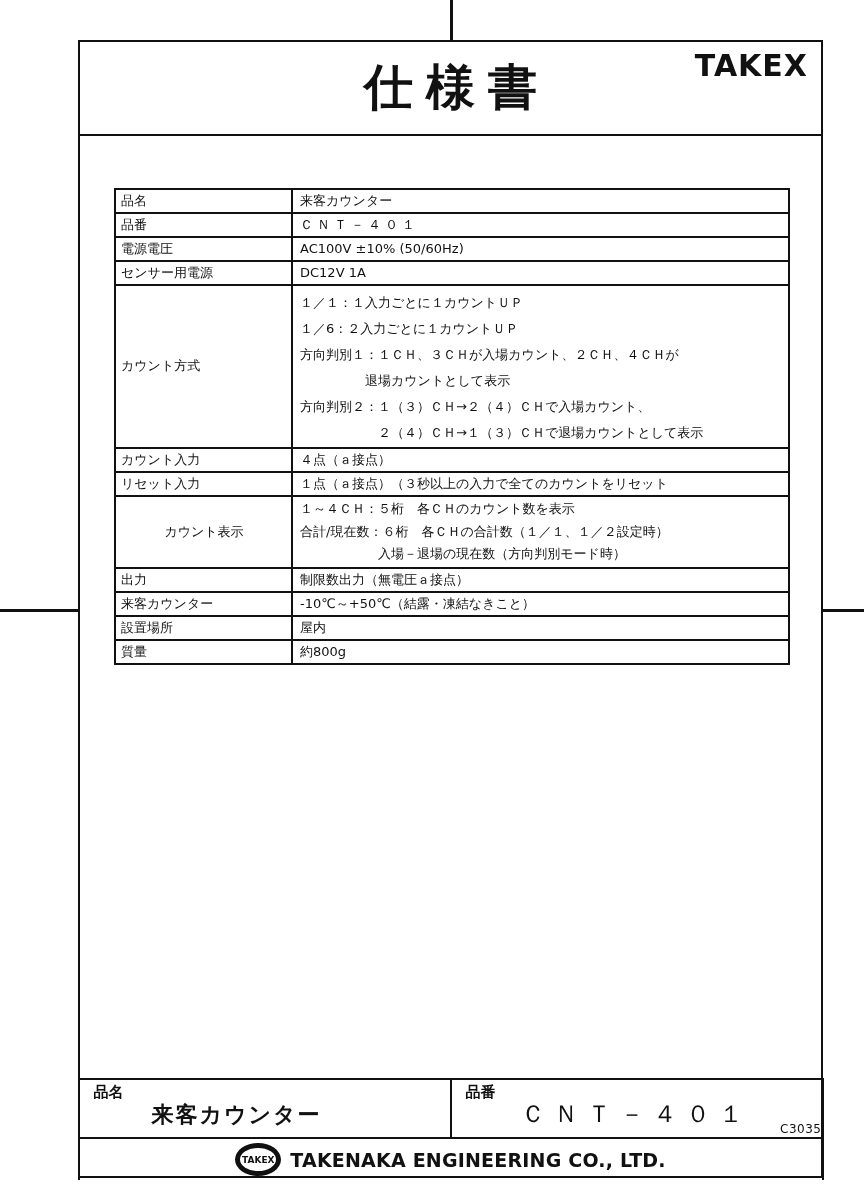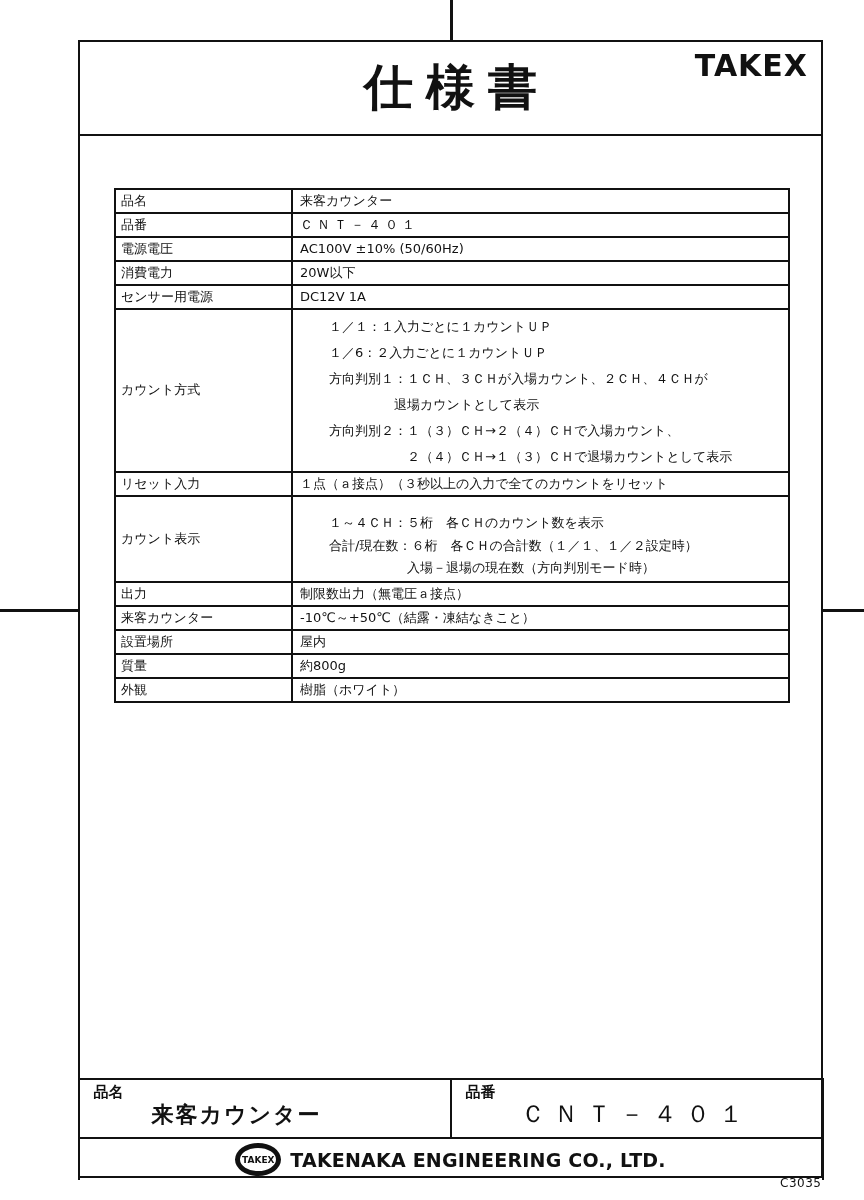--- a/index.html
+++ b/index.html
@@ -41,26 +41,26 @@
   table.spec td{
     border:2px solid #111;font-size:13px;line-height:1.25;
     vertical-align:middle;padding:1px 4px 1px 5px;overflow:hidden;white-space:nowrap;
   }
   table.spec td.lbl{width:166px;}
   table.spec td.val{padding-left:7px;}
   tr.r-simple td{height:20px;}
   tr.r-method td{height:152px;vertical-align:top;}
   tr.r-method td.lbl{vertical-align:middle;margin-top:39px;}
   tr.r-display td{height:68px;vertical-align:top;}
-  tr.r-display td.lbl{vertical-align:middle;}
-  .line{line-height:26px;white-space:pre;margin-left:29px;}
+  tr.r-display td.lbl{vertical-align:middle;text-align:center;}
+  .line{line-height:26px;white-space:pre;}
   tr.r-method .line{line-height:26px;}
   tr.r-method td.val{padding-top:4px;}
   tr.r-display .line{line-height:22.5px;}
-  tr.r-display td.val{padding-top:15px;}
+  tr.r-display td.val{padding-top:1px;}
   .model-spaced{letter-spacing:4px;}
 
   
   .bottom-block{
     position:absolute;left:-2.5px;right:-2.5px;top:1036px;height:61px;
     box-sizing:border-box;border:2.5px solid #111;display:flex;
   }
   .b-cell{position:relative;box-sizing:border-box;}
   .b-cell.name{width:372px;border-right:2.5px solid #111;}
   .b-cell.number{flex:1;}
@@ -80,21 +80,21 @@
     display:flex;align-items:center;justify-content:center;gap:9px;
   }
   .roundel{
     box-sizing:border-box;width:46px;height:33px;border:5px solid #111;border-radius:50%;
     display:flex;align-items:center;justify-content:center;flex:0 0 auto;
   }
   .roundel span{font-size:9px;font-weight:900;letter-spacing:0;transform:scaleY(1.05);}
   .company{font-size:19px;font-weight:800;letter-spacing:0.2px;white-space:nowrap;}
 
   .doc-code{
-    position:absolute;left:780px;top:1176px;font-size:12px;letter-spacing:0.5px;
+    position:absolute;left:780px;top:1122px;font-size:12px;letter-spacing:0.5px;
   }
 </style>
 </head>
 <body>
 
 <div class="mark mark-top"></div>
 <div class="mark mark-left"></div>
 <div class="mark mark-right"></div>
 
 <div class="doc">
@@ -112,37 +112,37 @@
     </tr>
     <tr class="r-simple">
       <td class="lbl">品番</td>
       <td class="val model-spaced">ＣＮＴ－４０１</td>
     </tr>
     <tr class="r-simple">
       <td class="lbl">電源電圧</td>
       <td class="val">AC100V ±10% (50/60Hz)</td>
     </tr>
     <tr class="r-simple">
-      <td class="lbl">消費電力</td>
-      <td class="val">20W以下</td>
-    </tr>
-    <tr class="r-simple">
       <td class="lbl">センサー用電源</td>
       <td class="val">DC12V 1A</td>
     </tr>
     <tr class="r-method">
       <td class="lbl">カウント方式</td>
       <td class="val">
         <div class="line">１／１：１入力ごとに１カウントＵＰ</div>
         <div class="line">１／6：２入力ごとに１カウントＵＰ</div>
         <div class="line">方向判別１：１ＣＨ、３ＣＨが入場カウント、２ＣＨ、４ＣＨが</div>
         <div class="line">　　　　　退場カウントとして表示</div>
         <div class="line">方向判別２：１（３）ＣＨ→２（４）ＣＨで入場カウント、</div>
         <div class="line">　　　　　　２（４）ＣＨ→１（３）ＣＨで退場カウントとして表示</div>
       </td>
+    </tr>
+    <tr class="r-simple">
+      <td class="lbl">カウント入力</td>
+      <td class="val">４点（ａ接点）</td>
     </tr>
     <tr class="r-simple">
       <td class="lbl">リセット入力</td>
       <td class="val">１点（ａ接点）（３秒以上の入力で全てのカウントをリセット</td>
     </tr>
     <tr class="r-display">
       <td class="lbl">カウント表示</td>
       <td class="val">
         <div class="line">１～４ＣＨ：５桁　各ＣＨのカウント数を表示</div>
         <div class="line">合計/現在数：６桁　各ＣＨの合計数（１／１、１／２設定時）</div>
@@ -158,24 +158,20 @@
       <td class="val">-10℃～+50℃（結露・凍結なきこと）</td>
     </tr>
     <tr class="r-simple">
       <td class="lbl">設置場所</td>
       <td class="val">屋内</td>
     </tr>
     <tr class="r-simple">
       <td class="lbl">質量</td>
       <td class="val">約800g</td>
     </tr>
-    <tr class="r-simple">
-      <td class="lbl">外観</td>
-      <td class="val">樹脂（ホワイト）</td>
-    </tr>
   </tbody>
     </table>
 
   <div class="bottom-block">
     <div class="b-cell name">
       <span class="b-label">品名</span>
       <div class="b-value-name">来客カウンター</div>
     </div>
     <div class="b-cell number">
       <span class="b-label">品番</span>

